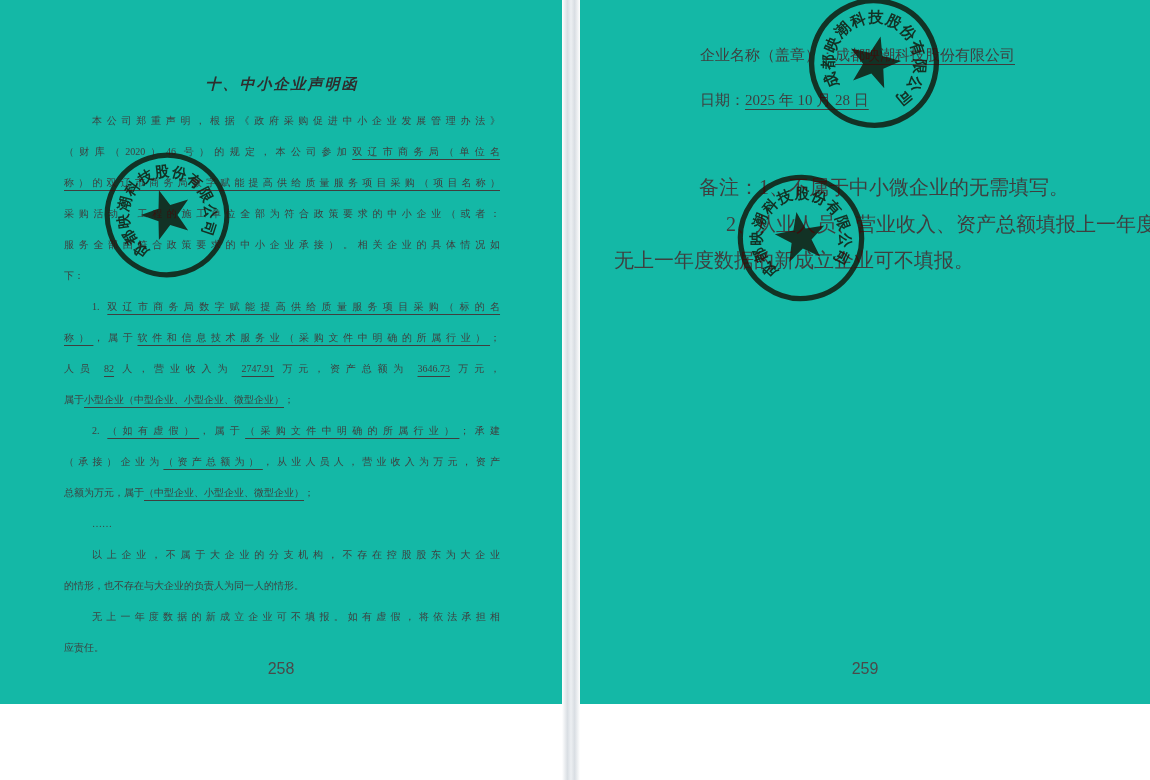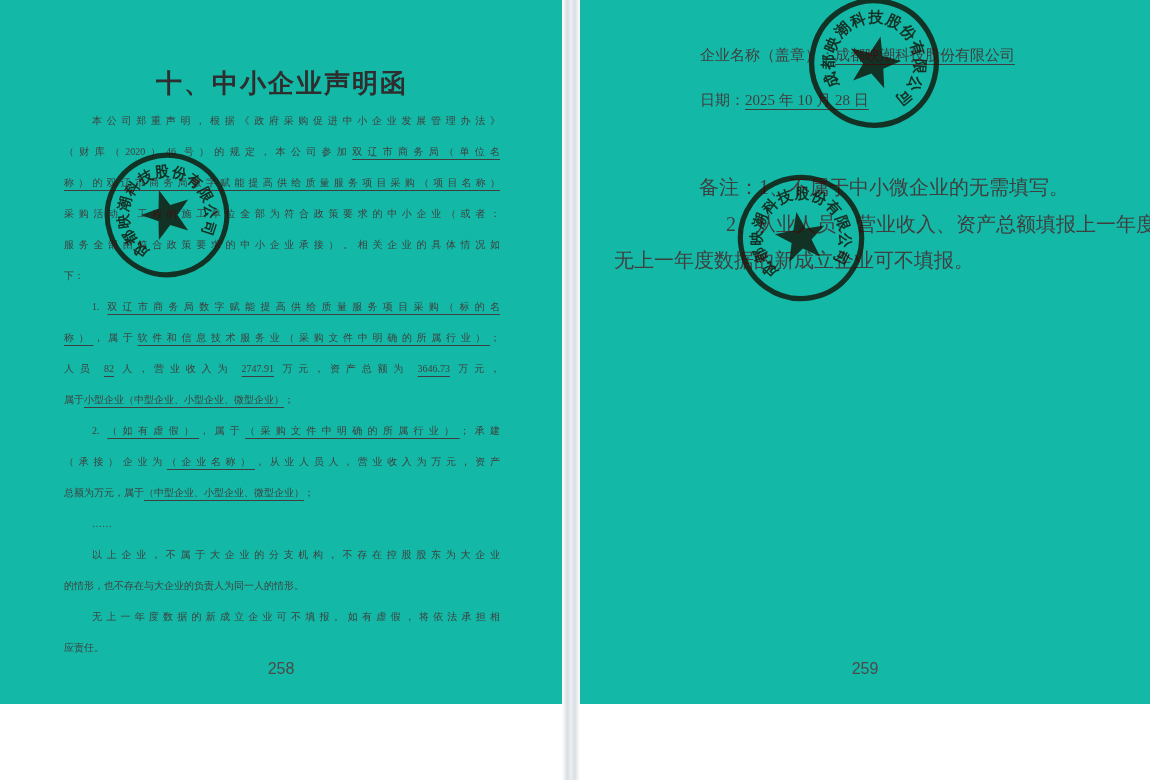--- a/index.html
+++ b/index.html
@@ -15,22 +15,22 @@
   .page-left  { width: 562px; }
   .gutter {
     width: 18px; height: 780px;
     background: linear-gradient(to right, #ffffff, #d9dee3 30%, #eceff2 50%, #d9dee3 70%, #ffffff);
   }
   .page-right { width: 570px; }
 
   
   .doc-title {
     position: absolute; top: 70px; left: 64px; width: 436px;
-    text-align: center; font-size: 26px; font-weight: bold;
-    color: #2e2e2e; letter-spacing: 2px; line-height: 28px;
+    text-align: center; font-size: 15px; font-weight: bold;
+    color: #2e2e2e; letter-spacing: 2px; line-height: 28px; font-style: italic;
   }
   .body-text {
     position: absolute; top: 105px; left: 64px; width: 436px;
     font-size: 10px; line-height: 31px;
   }
   .tline { white-space: nowrap; }
   .tline.full { white-space: normal; text-align: justify; text-align-last: justify; }
   .tline.ind { padding-left: 28px; }
   .tline.ind.full { padding-left: 0; text-indent: 28px; }
   .u { text-decoration: underline; text-underline-offset: 4px; text-decoration-thickness: 1px; }
@@ -83,21 +83,21 @@
           <div class="tline"><span>下：</span></div>
         </div>
         <div>
           <div class="tline full ind"><span>1. </span><span class="u">双辽市商务局数字赋能提高供给质量服务项目采购（标的名</span></div>
           <div class="tline full"><span class="u">称）</span><span>，属于</span><span class="u">软件和信息技术服务业（采购文件中明确的所属行业）</span><span>；</span></div>
           <div class="tline full"><span>人员 </span><span class="u">82</span><span> 人，营业收入为 </span><span class="u">2747.91</span><span> 万元，资产总额为 </span><span class="u">3646.73</span><span> 万元，</span></div>
           <div class="tline"><span>属于</span><span class="u">小型企业（中型企业、小型企业、微型企业）</span><span>；</span></div>
         </div>
         <div>
           <div class="tline full ind"><span>2. </span><span class="u">（如有虚假）</span><span>，属于</span><span class="u">（采购文件中明确的所属行业）</span><span>；承建</span></div>
-          <div class="tline full"><span>（承接）企业为</span><span class="u">（企业名称）</span><span>，从业人员人，营业收入为万元，资产</span></div>
+          <div class="tline full"><span>（承接）企业为</span><span class="u">（资产总额为）</span><span>，从业人员人，营业收入为万元，资产</span></div>
           <div class="tline"><span>总额为万元，属于</span><span class="u">（中型企业、小型企业、微型企业）</span><span>；</span></div>
           <div class="tline ind"><span>……</span></div>
         </div>
         <div>
           <div class="tline full ind"><span>以上企业，不属于大企业的分支机构，不存在控股股东为大企业</span></div>
           <div class="tline"><span>的情形，也不存在与大企业的负责人为同一人的情形。</span></div>
           <div class="tline full ind"><span>无上一年度数据的新成立企业可不填报。如有虚假，将依法承担相</span></div>
           <div class="tline"><span>应责任。</span></div>
         </div>
       </div>

